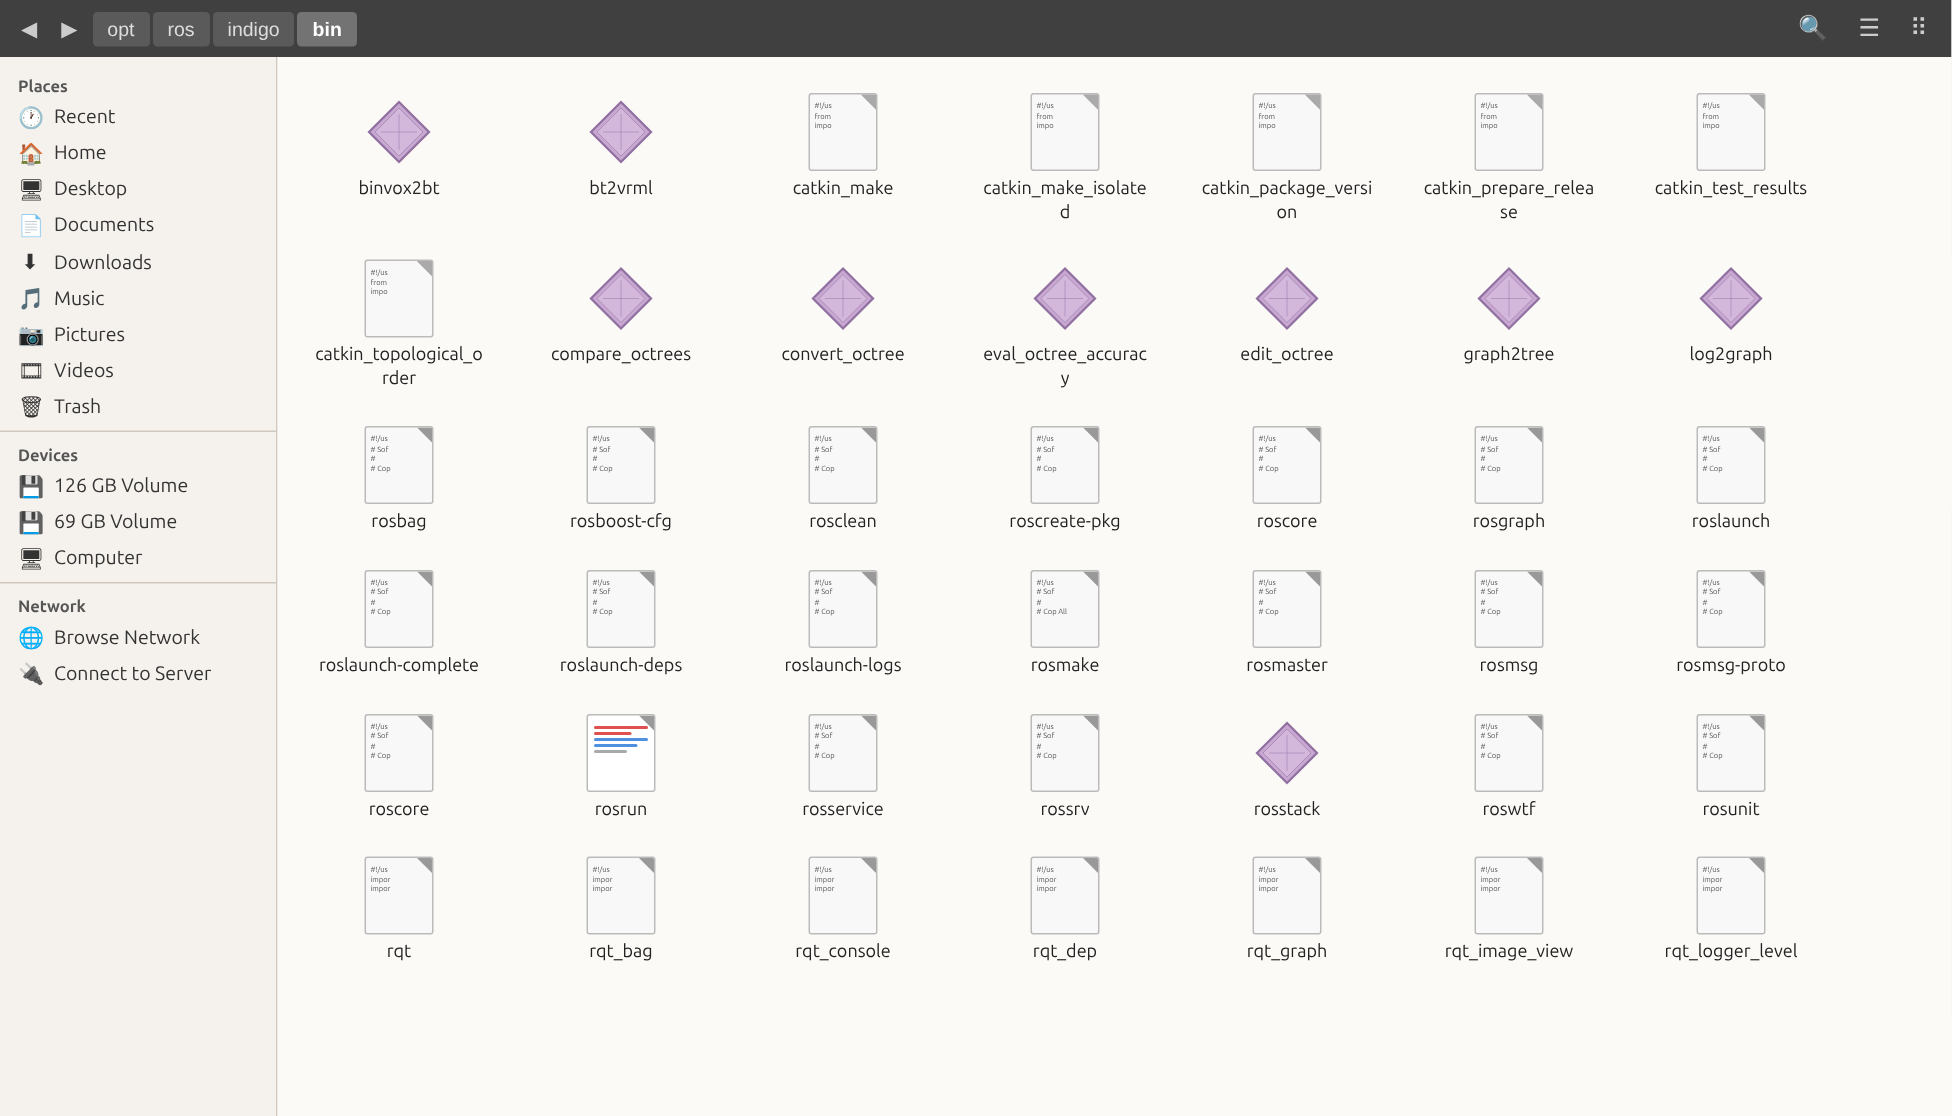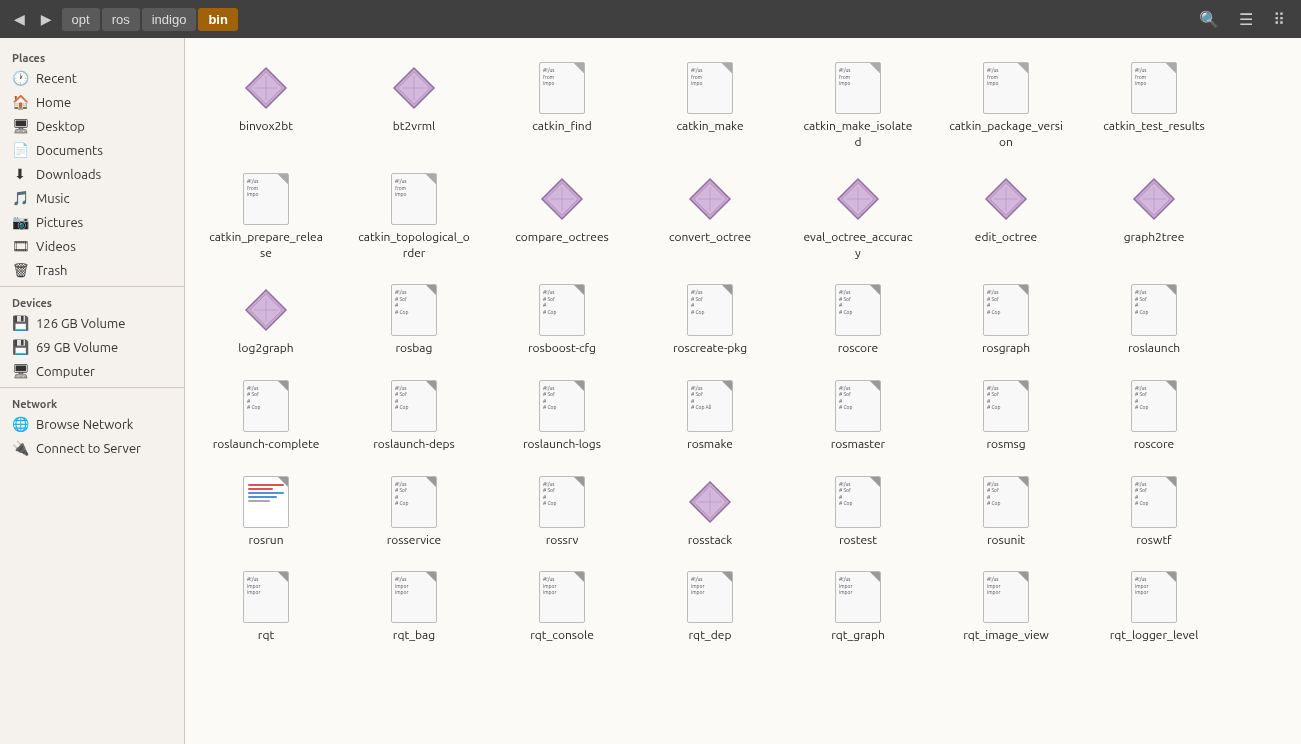--- a/index.html
+++ b/index.html
@@ -3,21 +3,21 @@
   <meta charset="utf-8">
   <style>
     * { box-sizing: border-box; margin: 0; padding: 0; }
     body { font-family: 'Ubuntu', 'DejaVu Sans', sans-serif; font-size: 13px; background: #f0ede8; display: flex; flex-direction: column; height: 744px; overflow: hidden; }
 
     
     .topbar { background: #404040; height: 38px; display: flex; align-items: center; padding: 0 8px; gap: 4px; flex-shrink: 0; }
     .nav-btn { background: none; border: none; color: #ccc; cursor: pointer; padding: 4px 6px; border-radius: 3px; font-size: 14px; display: flex; align-items: center; }
     .breadcrumb-container { display: flex; align-items: center; gap: 2px; flex: 1; }
     .breadcrumb-item { background: #5a5a5a; border: none; color: #ddd; padding: 4px 10px; border-radius: 3px; cursor: pointer; font-size: 13px; }
-    .breadcrumb-item.active { background: #a16207; color: #fff; font-weight: bold; }
+    .breadcrumb-item.active { background: #737373; color: #fff; font-weight: bold; }
     .topbar-right { display: flex; gap: 4px; }
     .icon-btn { background: none; border: none; color: #ccc; cursor: pointer; padding: 4px 8px; font-size: 16px; border-radius: 3px; }
 
     
     .main { display: flex; flex: 1; overflow: hidden; }
 
     
     .sidebar { width: 185px; background: #f5f2ed; border-right: 1px solid #d0c8be; overflow-y: auto; flex-shrink: 0; padding: 8px 0; }
     .sidebar-section-title { font-size: 11px; font-weight: bold; color: #555; padding: 6px 12px 2px; text-transform: none; }
     .sidebar-item { display: flex; align-items: center; gap: 8px; padding: 4px 12px; cursor: pointer; color: #333; border-radius: 0; }
@@ -171,57 +171,57 @@
         <div class="file-item">
     <div class="file-icon">
 
       <div class="script-icon" style="width:46px;height:52px;background:#f8f8f8;border:1px solid #bbb;border-radius:2px;position:relative;padding:4px 3px;overflow:hidden;">
         <div style="font-size:5px;color:#555;line-height:1.3;">#!/us</div>
         <div style="font-size:5px;color:#555;line-height:1.3;">from</div>
         <div style="font-size:5px;color:#555;line-height:1.3;">impo</div>
         <div style="position:absolute;top:0;right:0;width:0;height:0;border-style:solid;border-width:0 10px 10px 0;border-color:transparent #999 transparent transparent;"></div>
       </div>
     </div>
-    <span class="file-name">catkin_find</span>
+    <span class="file-name">catkin_make</span>
   </div>
         <div class="file-item">
     <div class="file-icon">
 
       <div class="script-icon" style="width:46px;height:52px;background:#f8f8f8;border:1px solid #bbb;border-radius:2px;position:relative;padding:4px 3px;overflow:hidden;">
         <div style="font-size:5px;color:#555;line-height:1.3;">#!/us</div>
         <div style="font-size:5px;color:#555;line-height:1.3;">from</div>
         <div style="font-size:5px;color:#555;line-height:1.3;">impo</div>
         <div style="position:absolute;top:0;right:0;width:0;height:0;border-style:solid;border-width:0 10px 10px 0;border-color:transparent #999 transparent transparent;"></div>
       </div>
     </div>
-    <span class="file-name">catkin_make</span>
+    <span class="file-name">catkin_make_isolated</span>
   </div>
         <div class="file-item">
     <div class="file-icon">
 
       <div class="script-icon" style="width:46px;height:52px;background:#f8f8f8;border:1px solid #bbb;border-radius:2px;position:relative;padding:4px 3px;overflow:hidden;">
         <div style="font-size:5px;color:#555;line-height:1.3;">#!/us</div>
         <div style="font-size:5px;color:#555;line-height:1.3;">from</div>
         <div style="font-size:5px;color:#555;line-height:1.3;">impo</div>
         <div style="position:absolute;top:0;right:0;width:0;height:0;border-style:solid;border-width:0 10px 10px 0;border-color:transparent #999 transparent transparent;"></div>
       </div>
     </div>
-    <span class="file-name">catkin_make_isolated</span>
+    <span class="file-name">catkin_package_version</span>
   </div>
         <div class="file-item">
     <div class="file-icon">
 
       <div class="script-icon" style="width:46px;height:52px;background:#f8f8f8;border:1px solid #bbb;border-radius:2px;position:relative;padding:4px 3px;overflow:hidden;">
         <div style="font-size:5px;color:#555;line-height:1.3;">#!/us</div>
         <div style="font-size:5px;color:#555;line-height:1.3;">from</div>
         <div style="font-size:5px;color:#555;line-height:1.3;">impo</div>
         <div style="position:absolute;top:0;right:0;width:0;height:0;border-style:solid;border-width:0 10px 10px 0;border-color:transparent #999 transparent transparent;"></div>
       </div>
     </div>
-    <span class="file-name">catkin_package_version</span>
+    <span class="file-name">catkin_prepare_release</span>
   </div>
         <div class="file-item">
     <div class="file-icon">
 
       <div class="script-icon" style="width:46px;height:52px;background:#f8f8f8;border:1px solid #bbb;border-radius:2px;position:relative;padding:4px 3px;overflow:hidden;">
         <div style="font-size:5px;color:#555;line-height:1.3;">#!/us</div>
         <div style="font-size:5px;color:#555;line-height:1.3;">from</div>
         <div style="font-size:5px;color:#555;line-height:1.3;">impo</div>
         <div style="position:absolute;top:0;right:0;width:0;height:0;border-style:solid;border-width:0 10px 10px 0;border-color:transparent #999 transparent transparent;"></div>
       </div>
@@ -231,32 +231,20 @@
         <div class="file-item">
     <div class="file-icon">
 
       <div class="script-icon" style="width:46px;height:52px;background:#f8f8f8;border:1px solid #bbb;border-radius:2px;position:relative;padding:4px 3px;overflow:hidden;">
         <div style="font-size:5px;color:#555;line-height:1.3;">#!/us</div>
         <div style="font-size:5px;color:#555;line-height:1.3;">from</div>
         <div style="font-size:5px;color:#555;line-height:1.3;">impo</div>
         <div style="position:absolute;top:0;right:0;width:0;height:0;border-style:solid;border-width:0 10px 10px 0;border-color:transparent #999 transparent transparent;"></div>
       </div>
     </div>
-    <span class="file-name">catkin_prepare_release</span>
-  </div>
-        <div class="file-item">
-    <div class="file-icon">
-
-      <div class="script-icon" style="width:46px;height:52px;background:#f8f8f8;border:1px solid #bbb;border-radius:2px;position:relative;padding:4px 3px;overflow:hidden;">
-        <div style="font-size:5px;color:#555;line-height:1.3;">#!/us</div>
-        <div style="font-size:5px;color:#555;line-height:1.3;">from</div>
-        <div style="font-size:5px;color:#555;line-height:1.3;">impo</div>
-        <div style="position:absolute;top:0;right:0;width:0;height:0;border-style:solid;border-width:0 10px 10px 0;border-color:transparent #999 transparent transparent;"></div>
-      </div>
-    </div>
     <span class="file-name">catkin_topological_order</span>
   </div>
         <div class="file-item">
     <div class="file-icon">
 
       <div class="diamond-icon">
         <svg viewBox="0 0 44 44" xmlns="http://www.w3.org/2000/svg">
           <polygon points="22,2 42,22 22,42 2,22" fill="#c8a8d0" stroke="#9070a0" stroke-width="1.5"></polygon>
           <polygon points="22,6 38,22 22,38 6,22" fill="#d4b8dc" stroke="#a080b0" stroke-width="0.5"></polygon>
           <line x1="10" y1="22" x2="34" y2="22" stroke="#a080b0" stroke-width="0.7" opacity="0.6"></line>
@@ -366,20 +354,33 @@
     <div class="file-icon">
 
       <div style="width:46px;height:52px;background:#f8f8f8;border:1px solid #bbb;border-radius:2px;position:relative;padding:4px 3px;overflow:hidden;">
         <div style="font-size:5px;color:#555;line-height:1.3;">#!/us</div>
         <div style="font-size:5px;color:#555;line-height:1.3;"># Sof</div>
         <div style="font-size:5px;color:#555;line-height:1.3;">#</div>
         <div style="font-size:5px;color:#555;line-height:1.3;"># Cop</div>
         <div style="position:absolute;top:0;right:0;width:0;height:0;border-style:solid;border-width:0 10px 10px 0;border-color:transparent #999 transparent transparent;"></div>
       </div>
     </div>
+    <span class="file-name">rosclean</span>
+  </div>
+        <div class="file-item">
+    <div class="file-icon">
+
+      <div style="width:46px;height:52px;background:#f8f8f8;border:1px solid #bbb;border-radius:2px;position:relative;padding:4px 3px;overflow:hidden;">
+        <div style="font-size:5px;color:#555;line-height:1.3;">#!/us</div>
+        <div style="font-size:5px;color:#555;line-height:1.3;"># Sof</div>
+        <div style="font-size:5px;color:#555;line-height:1.3;">#</div>
+        <div style="font-size:5px;color:#555;line-height:1.3;"># Cop</div>
+        <div style="position:absolute;top:0;right:0;width:0;height:0;border-style:solid;border-width:0 10px 10px 0;border-color:transparent #999 transparent transparent;"></div>
+      </div>
+    </div>
     <span class="file-name">roscreate-pkg</span>
   </div>
         <div class="file-item">
     <div class="file-icon">
 
       <div style="width:46px;height:52px;background:#f8f8f8;border:1px solid #bbb;border-radius:2px;position:relative;padding:4px 3px;overflow:hidden;">
         <div style="font-size:5px;color:#555;line-height:1.3;">#!/us</div>
         <div style="font-size:5px;color:#555;line-height:1.3;"># Sof</div>
         <div style="font-size:5px;color:#555;line-height:1.3;">#</div>
         <div style="font-size:5px;color:#555;line-height:1.3;"># Cop</div>
@@ -484,20 +485,33 @@
 
       <div style="width:46px;height:52px;background:#f8f8f8;border:1px solid #bbb;border-radius:2px;position:relative;padding:4px 3px;overflow:hidden;">
         <div style="font-size:5px;color:#555;line-height:1.3;">#!/us</div>
         <div style="font-size:5px;color:#555;line-height:1.3;"># Sof</div>
         <div style="font-size:5px;color:#555;line-height:1.3;">#</div>
         <div style="font-size:5px;color:#555;line-height:1.3;"># Cop</div>
         <div style="position:absolute;top:0;right:0;width:0;height:0;border-style:solid;border-width:0 10px 10px 0;border-color:transparent #999 transparent transparent;"></div>
       </div>
     </div>
     <span class="file-name">rosmsg</span>
+  </div>
+        <div class="file-item">
+    <div class="file-icon">
+
+      <div style="width:46px;height:52px;background:#f8f8f8;border:1px solid #bbb;border-radius:2px;position:relative;padding:4px 3px;overflow:hidden;">
+        <div style="font-size:5px;color:#555;line-height:1.3;">#!/us</div>
+        <div style="font-size:5px;color:#555;line-height:1.3;"># Sof</div>
+        <div style="font-size:5px;color:#555;line-height:1.3;">#</div>
+        <div style="font-size:5px;color:#555;line-height:1.3;"># Cop</div>
+        <div style="position:absolute;top:0;right:0;width:0;height:0;border-style:solid;border-width:0 10px 10px 0;border-color:transparent #999 transparent transparent;"></div>
+      </div>
+    </div>
+    <span class="file-name">rosmsg-proto</span>
   </div>
         <div class="file-item">
     <div class="file-icon">
 
       <div style="width:46px;height:52px;background:#f8f8f8;border:1px solid #bbb;border-radius:2px;position:relative;padding:4px 3px;overflow:hidden;">
         <div style="font-size:5px;color:#555;line-height:1.3;">#!/us</div>
         <div style="font-size:5px;color:#555;line-height:1.3;"># Sof</div>
         <div style="font-size:5px;color:#555;line-height:1.3;">#</div>
         <div style="font-size:5px;color:#555;line-height:1.3;"># Cop</div>
         <div style="position:absolute;top:0;right:0;width:0;height:0;border-style:solid;border-width:0 10px 10px 0;border-color:transparent #999 transparent transparent;"></div>
@@ -563,53 +577,40 @@
     <div class="file-icon">
 
       <div style="width:46px;height:52px;background:#f8f8f8;border:1px solid #bbb;border-radius:2px;position:relative;padding:4px 3px;overflow:hidden;">
         <div style="font-size:5px;color:#555;line-height:1.3;">#!/us</div>
         <div style="font-size:5px;color:#555;line-height:1.3;"># Sof</div>
         <div style="font-size:5px;color:#555;line-height:1.3;">#</div>
         <div style="font-size:5px;color:#555;line-height:1.3;"># Cop</div>
         <div style="position:absolute;top:0;right:0;width:0;height:0;border-style:solid;border-width:0 10px 10px 0;border-color:transparent #999 transparent transparent;"></div>
       </div>
     </div>
-    <span class="file-name">rostest</span>
+    <span class="file-name">roswtf</span>
   </div>
         <div class="file-item">
     <div class="file-icon">
 
       <div style="width:46px;height:52px;background:#f8f8f8;border:1px solid #bbb;border-radius:2px;position:relative;padding:4px 3px;overflow:hidden;">
         <div style="font-size:5px;color:#555;line-height:1.3;">#!/us</div>
         <div style="font-size:5px;color:#555;line-height:1.3;"># Sof</div>
         <div style="font-size:5px;color:#555;line-height:1.3;">#</div>
         <div style="font-size:5px;color:#555;line-height:1.3;"># Cop</div>
         <div style="position:absolute;top:0;right:0;width:0;height:0;border-style:solid;border-width:0 10px 10px 0;border-color:transparent #999 transparent transparent;"></div>
       </div>
     </div>
     <span class="file-name">rosunit</span>
   </div>
         <div class="file-item">
     <div class="file-icon">
 
       <div style="width:46px;height:52px;background:#f8f8f8;border:1px solid #bbb;border-radius:2px;position:relative;padding:4px 3px;overflow:hidden;">
         <div style="font-size:5px;color:#555;line-height:1.3;">#!/us</div>
-        <div style="font-size:5px;color:#555;line-height:1.3;"># Sof</div>
-        <div style="font-size:5px;color:#555;line-height:1.3;">#</div>
-        <div style="font-size:5px;color:#555;line-height:1.3;"># Cop</div>
-        <div style="position:absolute;top:0;right:0;width:0;height:0;border-style:solid;border-width:0 10px 10px 0;border-color:transparent #999 transparent transparent;"></div>
-      </div>
-    </div>
-    <span class="file-name">roswtf</span>
-  </div>
-        <div class="file-item">
-    <div class="file-icon">
-
-      <div style="width:46px;height:52px;background:#f8f8f8;border:1px solid #bbb;border-radius:2px;position:relative;padding:4px 3px;overflow:hidden;">
-        <div style="font-size:5px;color:#555;line-height:1.3;">#!/us</div>
         <div style="font-size:5px;color:#555;line-height:1.3;">impor</div>
         <div style="font-size:5px;color:#555;line-height:1.3;">impor</div>
         <div style="position:absolute;top:0;right:0;width:0;height:0;border-style:solid;border-width:0 10px 10px 0;border-color:transparent #999 transparent transparent;"></div>
       </div>
     </div>
     <span class="file-name">rqt</span>
   </div>
         <div class="file-item">
     <div class="file-icon">
 

